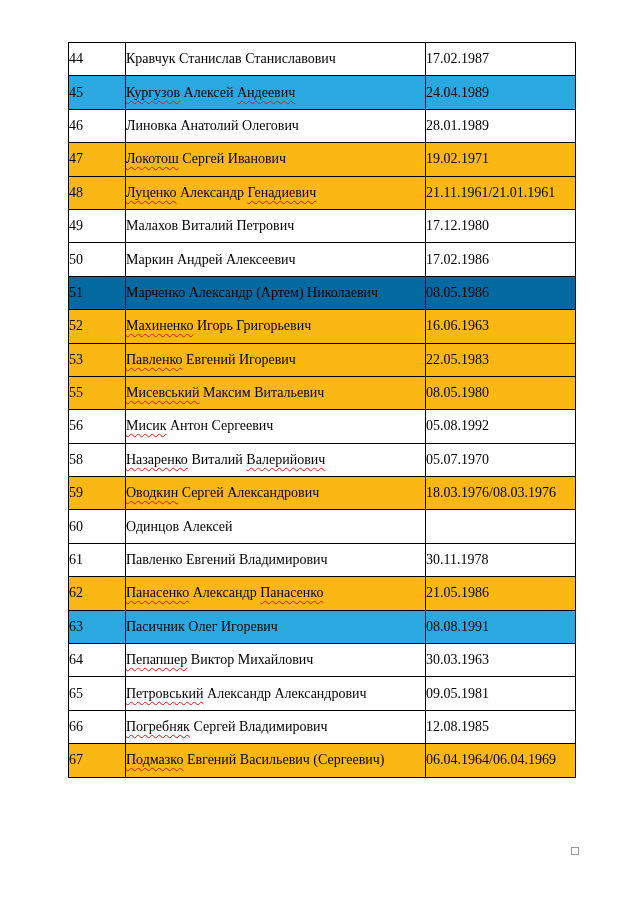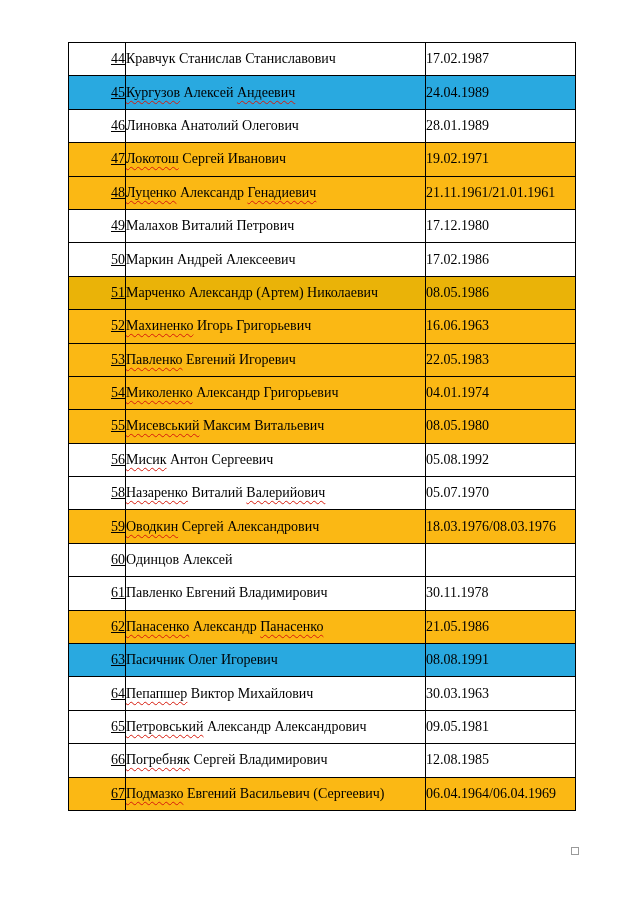--- a/index.html
+++ b/index.html
@@ -32,23 +32,22 @@
   table.roster td {
     border: 1.5px solid #000000;
     font-size: 14px;
     color: #000000;
     vertical-align: middle;
     white-space: nowrap;
     overflow: hidden;
     padding: 0;
   }
   td.num-cell {
-    text-align: right;
+    text-align: left;
     padding-right: 7px;
-    text-decoration: underline;
   }
   td.name-cell {
     padding-left: 9px;
   }
   td.date-cell {
     padding-left: 8px;
   }
   span.misspelled {
     text-decoration-line: underline;
     text-decoration-style: wavy;
@@ -104,39 +103,34 @@
         <tr>
           <td class="num-cell">49</td>
           <td class="name-cell"><span>Малахов Виталий Петрович</span></td>
           <td class="date-cell">17.12.1980</td>
         </tr>
         <tr>
           <td class="num-cell">50</td>
           <td class="name-cell"><span>Маркин Андрей Алексеевич</span></td>
           <td class="date-cell">17.02.1986</td>
         </tr>
-        <tr style="background: #eab308;">
+        <tr style="background: #0369a1;">
           <td class="num-cell">51</td>
           <td class="name-cell"><span>Марченко Александр (Артем) Николаевич</span></td>
           <td class="date-cell">08.05.1986</td>
         </tr>
         <tr style="background: rgb(251, 184, 20);">
           <td class="num-cell">52</td>
           <td class="name-cell"><span class="misspelled" style="text-decoration-color: rgb(214, 26, 12);">Махиненко</span><span> Игорь Григорьевич</span></td>
           <td class="date-cell">16.06.1963</td>
         </tr>
         <tr style="background: rgb(251, 184, 20);">
           <td class="num-cell">53</td>
           <td class="name-cell"><span class="misspelled" style="text-decoration-color: rgb(214, 26, 12);">Павленко</span><span> Евгений Игоревич</span></td>
           <td class="date-cell">22.05.1983</td>
-        </tr>
-        <tr style="background: rgb(251, 184, 20);">
-          <td class="num-cell">54</td>
-          <td class="name-cell"><span class="misspelled" style="text-decoration-color: rgb(214, 26, 12);">Миколенко</span><span> Александр Григорьевич</span></td>
-          <td class="date-cell">04.01.1974</td>
         </tr>
         <tr style="background: rgb(251, 184, 20);">
           <td class="num-cell">55</td>
           <td class="name-cell"><span class="misspelled" style="text-decoration-color: rgb(214, 26, 12);">Мисевський</span><span> Максим Витальевич</span></td>
           <td class="date-cell">08.05.1980</td>
         </tr>
         <tr>
           <td class="num-cell">56</td>
           <td class="name-cell"><span class="misspelled" style="text-decoration-color: rgb(214, 26, 12);">Мисик</span><span> Антон Сергеевич</span></td>
           <td class="date-cell">05.08.1992</td>

